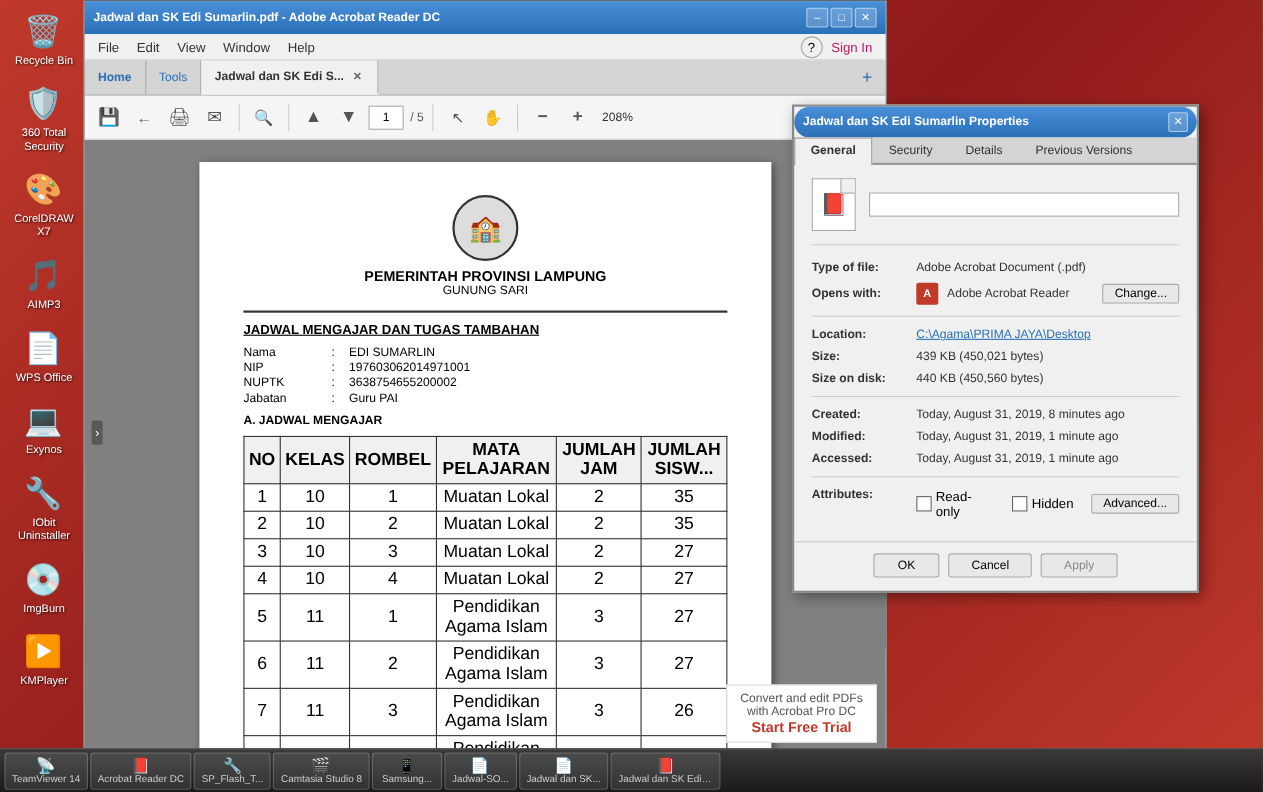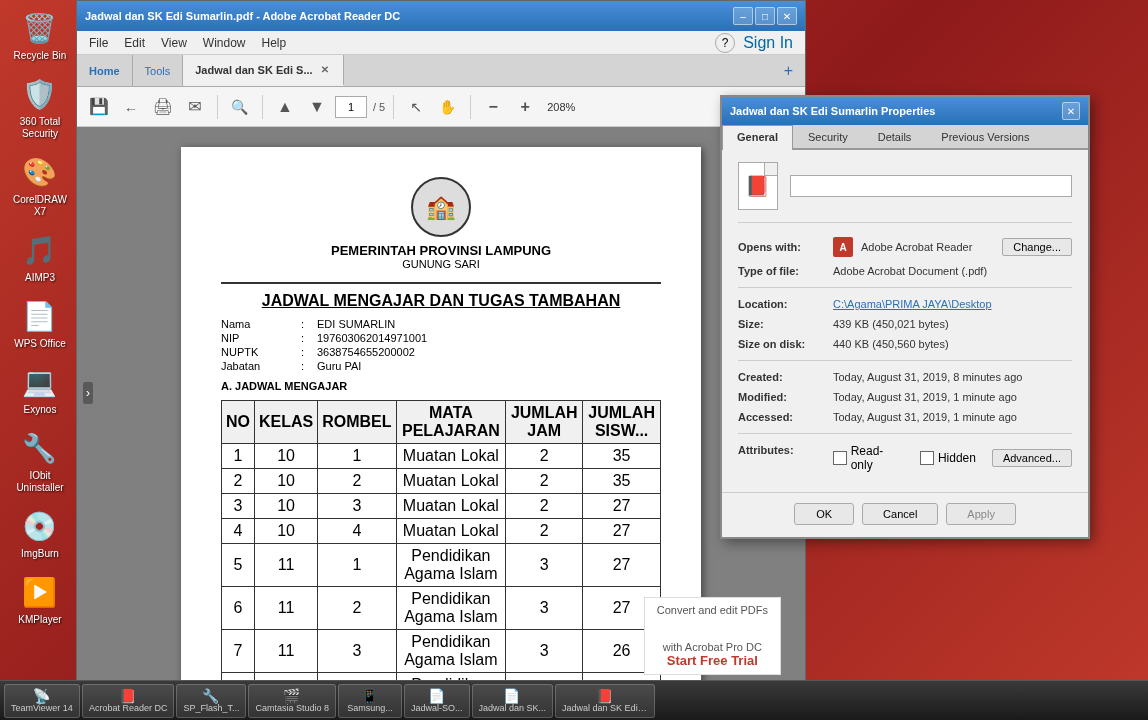--- a/index.html
+++ b/index.html
@@ -276,23 +276,23 @@
       text-align: center;
     }
 
     .pdf-subsubtitle {
       font-size: 11px;
       text-align: center;
       margin-bottom: 12px;
     }
 
     .pdf-section-title {
-      font-size: 16px;
+      font-size: 12px;
       font-weight: bold;
-      text-align: center;
+      text-align: left;
       text-decoration: underline;
       margin: 8px 0;
     }
 
     .pdf-field {
       font-size: 11px;
       margin: 2px 0;
       display: flex;
     }
 
@@ -346,20 +346,21 @@
     }
 
     .dialog-titlebar {
       background: linear-gradient(to bottom, #4a90d9, #2a70b9);
       color: white;
       padding: 4px 8px;
       display: flex;
       align-items: center;
       justify-content: space-between;
       height: 28px;
+      border-radius: 14px;
     }
 
     .dialog-title {
       font-size: 11px;
       font-weight: bold;
     }
 
     .dialog-close {
       width: 18px;
       height: 18px;
@@ -659,21 +660,21 @@
 
   <div class="menu-bar">
     <span class="menu-item">File</span>
     <span class="menu-item">Edit</span>
     <span class="menu-item">View</span>
     <span class="menu-item">Window</span>
     <span class="menu-item">Help</span>
     <div style="flex:1"></div>
     <div style="display:flex;align-items:center;gap:8px;padding-right:8px;">
       <div style="width:20px;height:20px;border-radius:50%;border:1px solid #aaa;display:flex;align-items:center;justify-content:center;font-size:12px;cursor:pointer;">?</div>
-      <span style="font-size:16px;color:#0369a1;cursor:pointer;">Sign In</span>
+      <span style="font-size:12px;color:#be185d;cursor:pointer;">Sign In</span>
     </div>
   </div>
 
   <div class="tab-bar">
     <div class="tab home">
       <span>Home</span>
     </div>
     <div class="tab tools">
       <span>Tools</span>
     </div>
@@ -819,23 +820,23 @@
               <td>12</td>
               <td>1</td>
               <td>Pendidikan Agama Islam</td>
               <td>2</td>
               <td>27</td>
             </tr>
           </tbody>
       </table>
     </div>
 
-    <div style="position:absolute;bottom:44px;right:24px;background:white;border:1px solid #ddd;padding:6px 12px;text-align:center;">
+    <div style="position:absolute;bottom:44px;right:8px;background:white;border:1px solid #ddd;padding:6px 12px;text-align:center;">
       <div style="font-size:11px;color:#555;">Convert and edit PDFs</div>
-      <div style="font-size:11px;color:#555;margin-top:25px;">with Acrobat Pro DC</div>
+      <div style="font-size:11px;color:#555;">with Acrobat Pro DC</div>
       <div class="start-free-trial">Start Free Trial</div>
     </div>
   </div>
 </div>
 
 <div class="properties-dialog">
   <div class="dialog-titlebar">
     <span class="dialog-title">Jadwal dan SK Edi Sumarlin Properties</span>
     <div class="dialog-close">✕</div>
   </div>
@@ -847,34 +848,34 @@
     <div class="dialog-tab">Previous Versions</div>
   </div>
 
   <div class="dialog-content">
 
     <div class="file-header">
       <div class="file-icon-large">
         <span style="font-size:20px;color:#c0392b;">📕</span>
       </div>
       <input class="file-name-input" type="text" style="">
+    </div>
+
+    <div class="prop-row">
+      <span class="prop-label">Type of file:</span>
+      <span class="prop-value">Adobe Acrobat Document (.pdf)</span>
     </div>
 
     <div class="prop-row" style="align-items:center;">
       <span class="prop-label">Opens with:</span>
       <div style="display:flex;align-items:center;gap:8px;flex:1;">
         <div class="opens-with-icon">A</div>
         <span class="prop-value">Adobe Acrobat Reader</span>
         <button class="change-btn">Change...</button>
       </div>
-    </div>
-
-    <div class="prop-row">
-      <span class="prop-label">Type of file:</span>
-      <span class="prop-value">Adobe Acrobat Document (.pdf)</span>
     </div>
 
     <div class="divider"></div>
 
     <div class="prop-row">
       <span class="prop-label">Location:</span>
       <span class="prop-value link-style">C:\Agama\PRIMA JAYA\Desktop</span>
     </div>
 
     <div class="prop-row">

